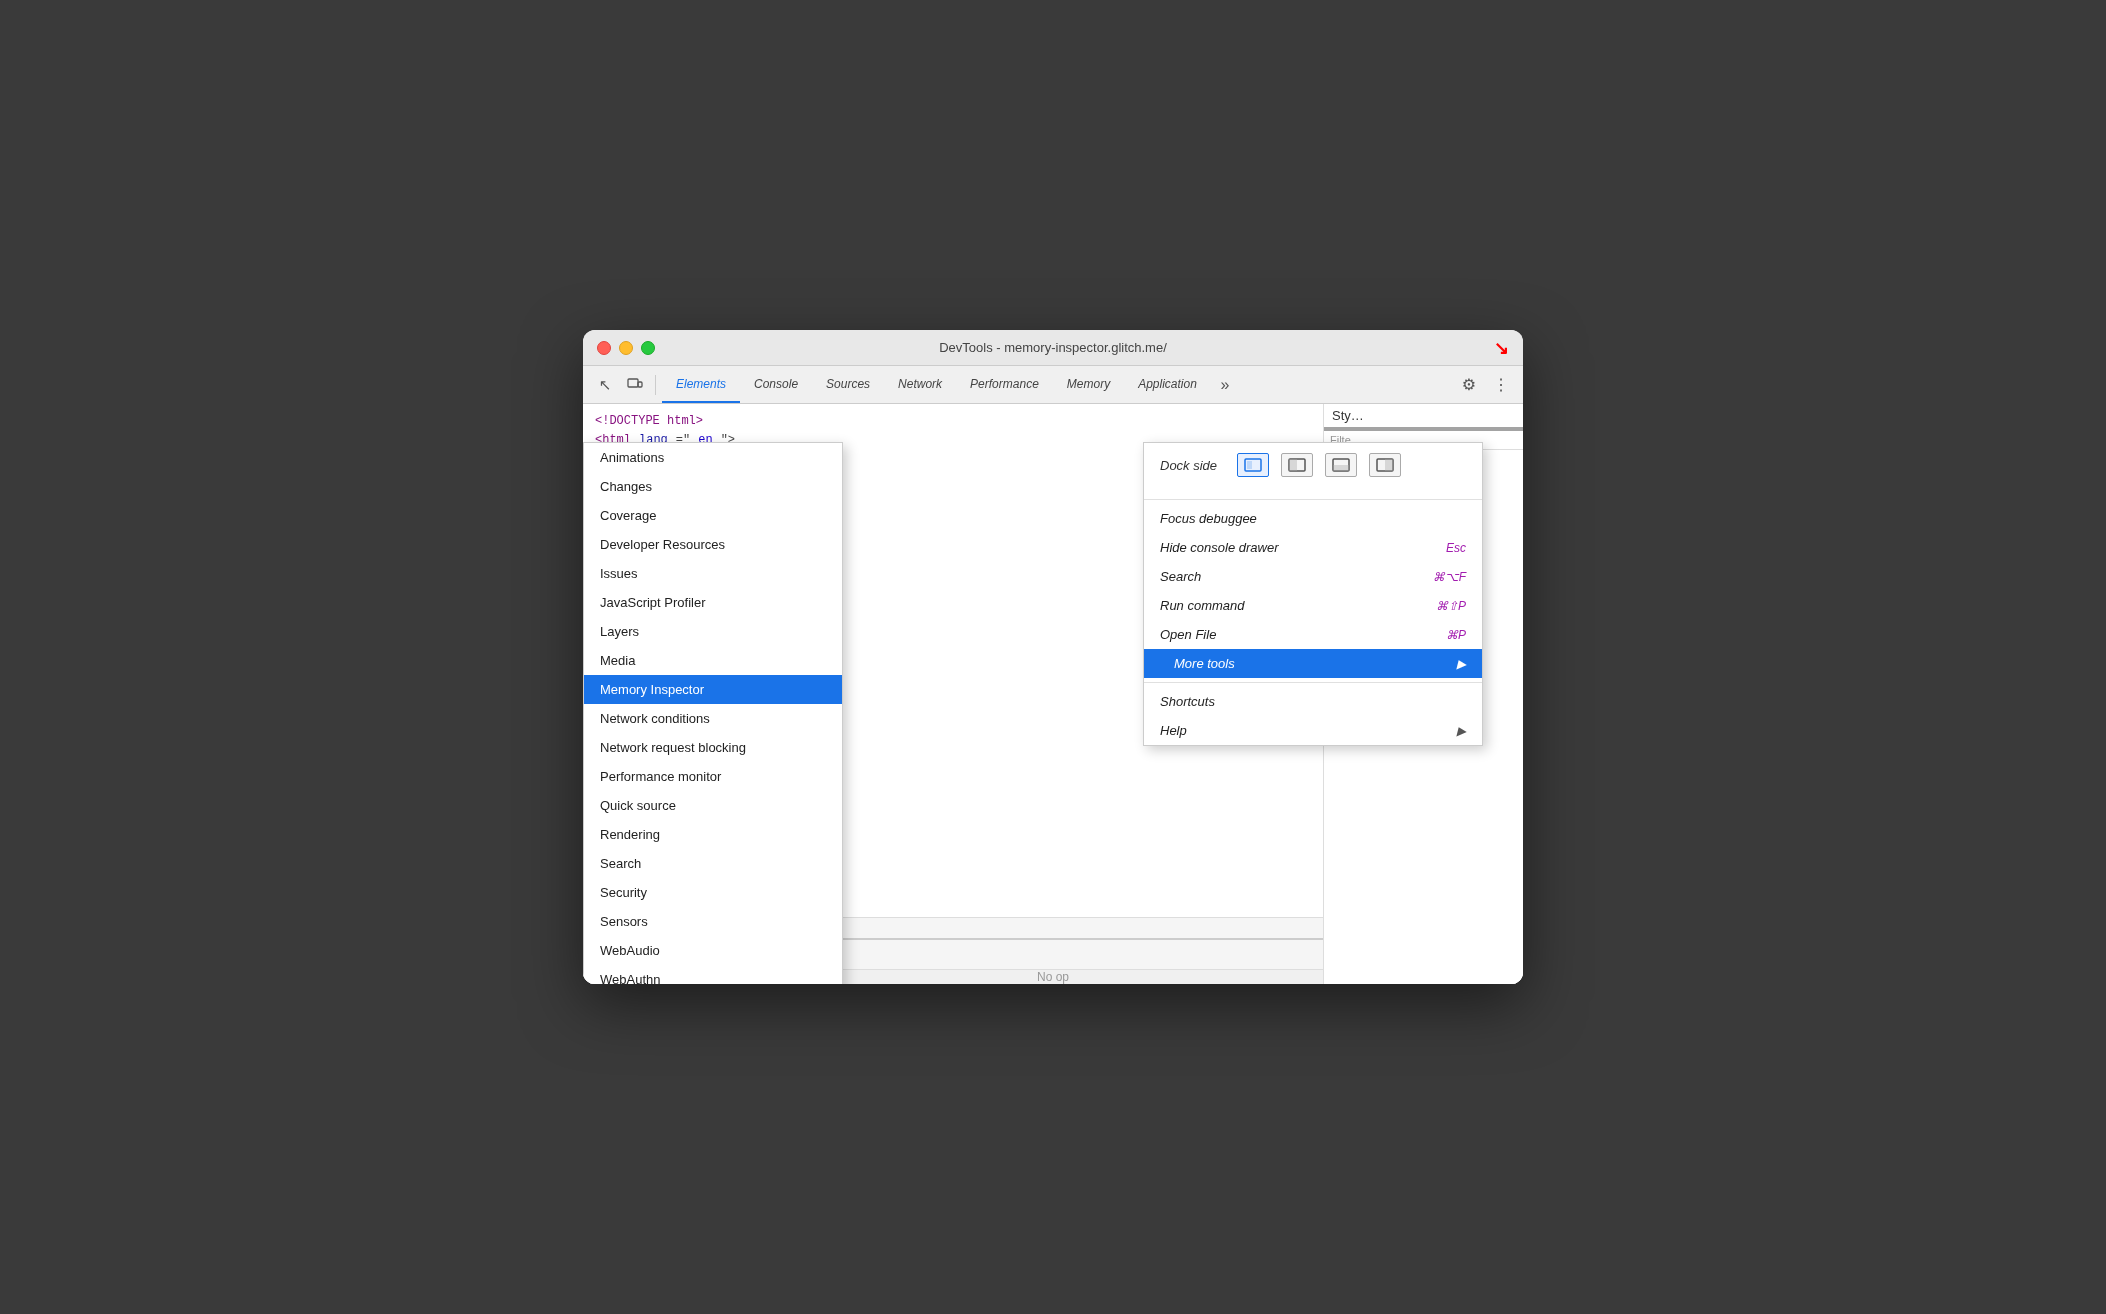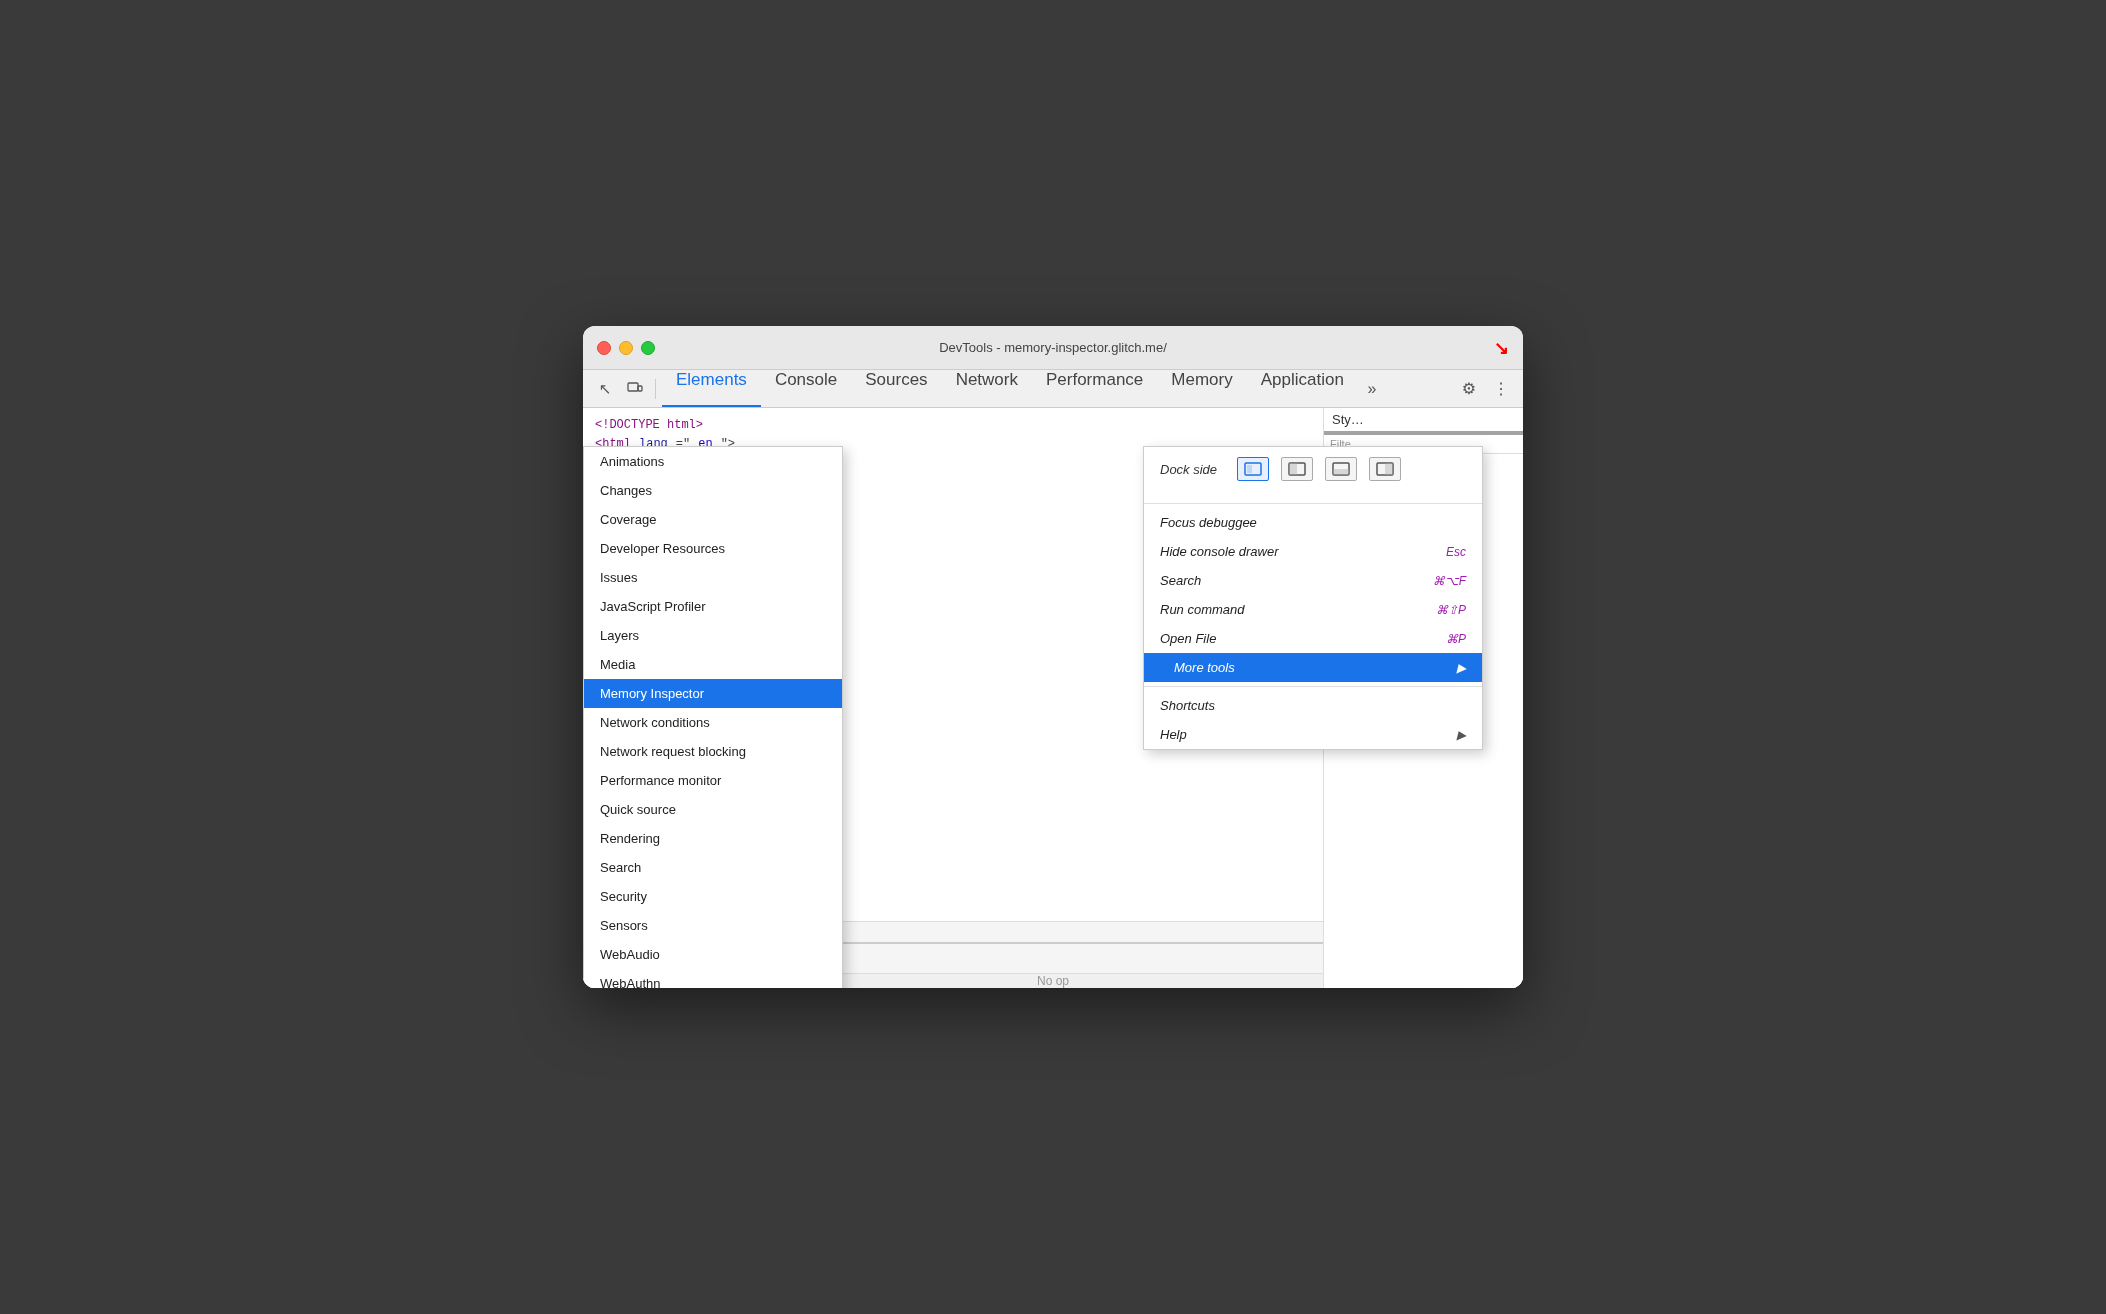--- a/index.html
+++ b/index.html
@@ -15,21 +15,21 @@
     .window {
       width: 940px;
       background: #f0f0f0;
       border-radius: 12px;
       box-shadow: 0 20px 60px rgba(0,0,0,0.5);
       overflow: hidden;
     }
 
     .titlebar {
       background: #e8e8e8;
-      height: 44px;
+      height: 36px;
       display: flex;
       align-items: center;
       padding: 12px 14px;
       position: relative;
       border-bottom: 1px solid #ccc;
     }
 
     .traffic-lights {
       display: flex;
       gap: 8px;
@@ -102,26 +102,27 @@
       display: flex;
       align-items: center;
       height: 100%;
       gap: 0;
     }
 
     .toolbar-tab {
       padding: 0 14px;
       height: 100%;
       display: flex;
-      align-items: flex-start;
-      font-size: 17px;
+      align-items: center;
+      font-size: 12px;
       color: #444;
       cursor: pointer;
       border-bottom: 2px solid transparent;
       white-space: nowrap;
+      font-style: italic;
     }
 
     .toolbar-tab.active {
       color: #1a73e8;
       border-bottom: 2px solid #1a73e8;
     }
 
     .toolbar-overflow {
       margin-left: 2px;
       width: 24px;

